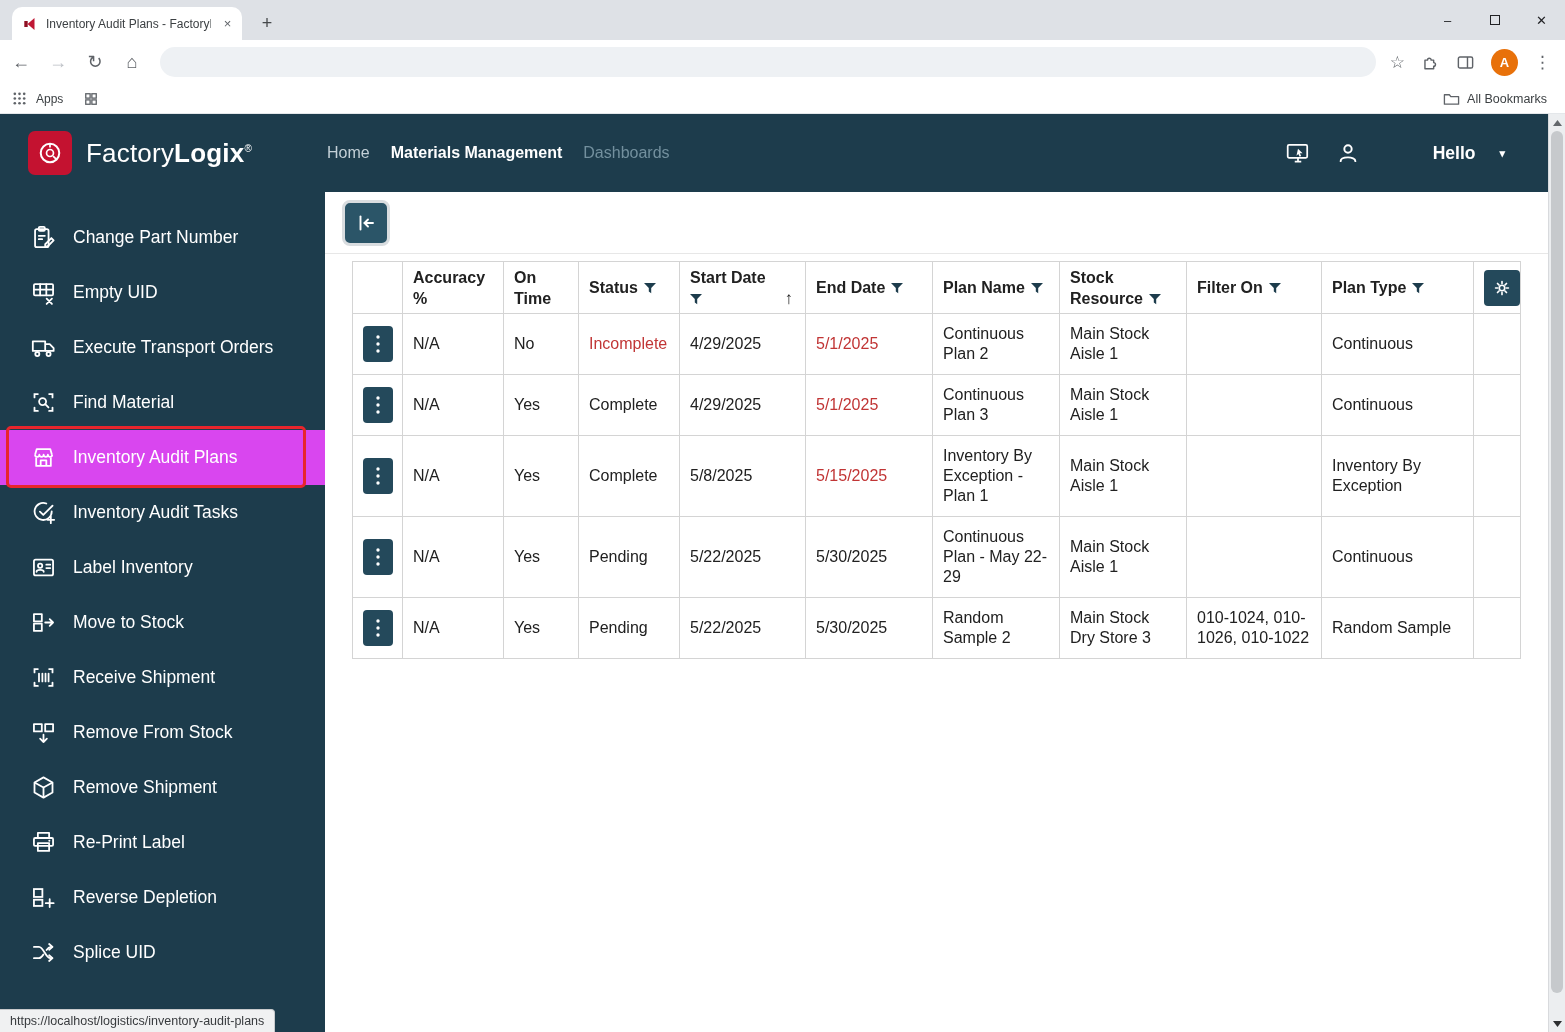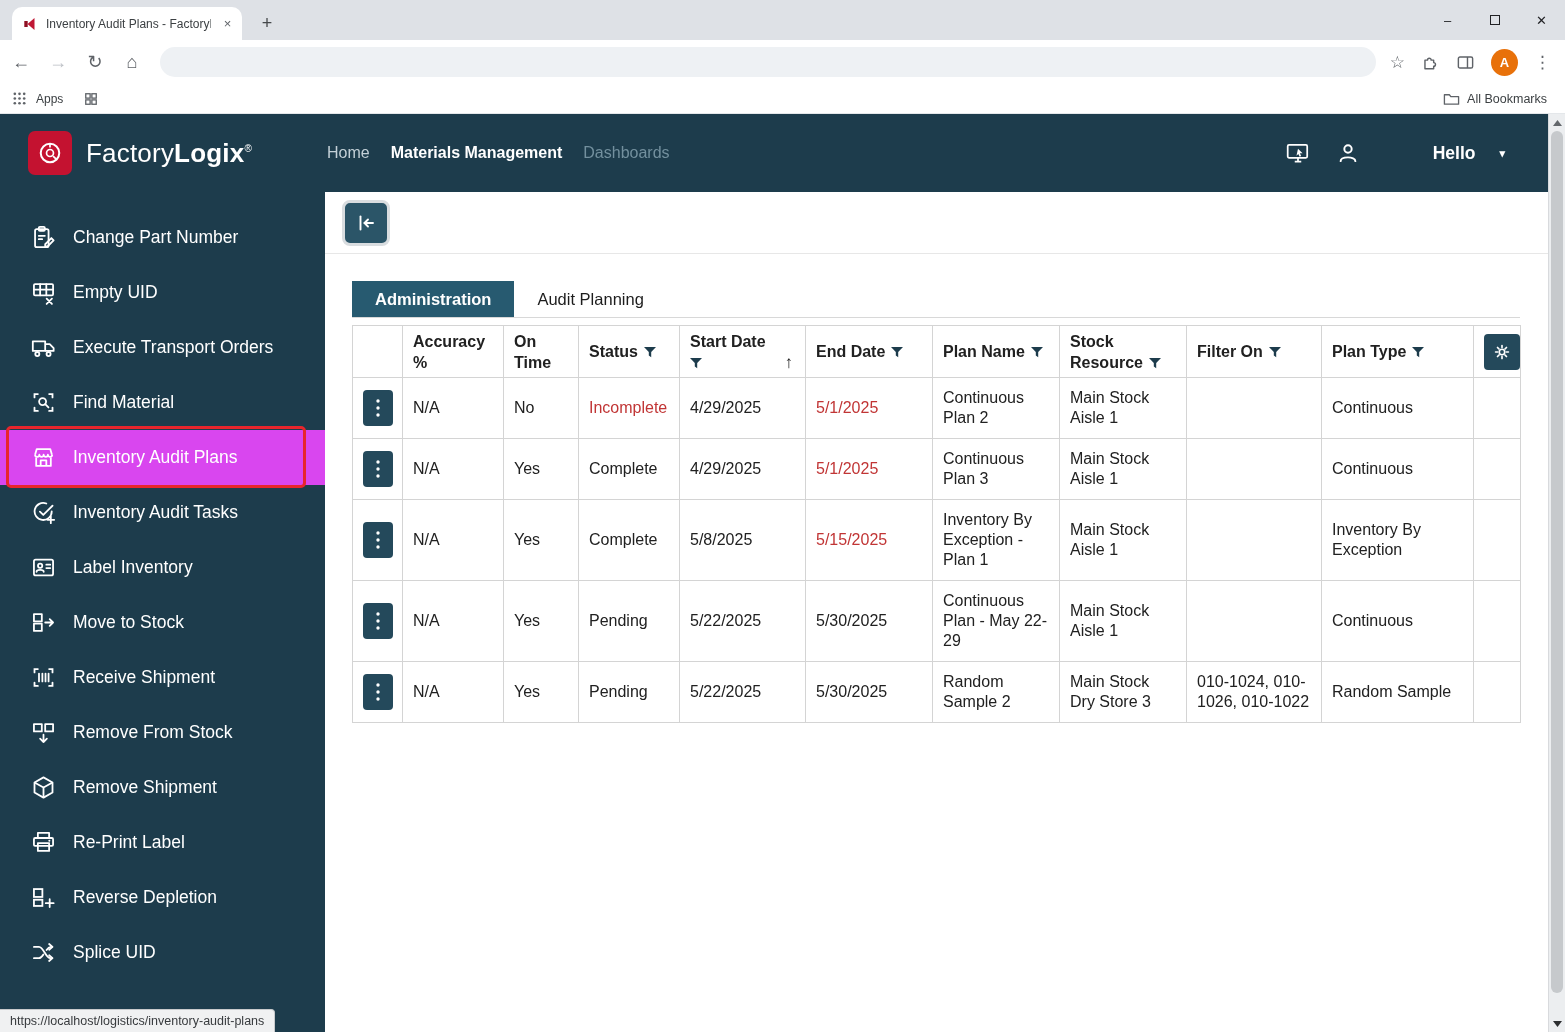--- a/index.html
+++ b/index.html
@@ -380,24 +380,20 @@
         <span>
           <svg width="24" height="24" viewBox="0 0 24 24" fill="none" stroke="#fff" stroke-width="1.9" stroke-linecap="round" stroke-linejoin="round">
               <path d="M6.5 5.5v13"></path>
               <path d="M19 12h-8.5"></path>
               <path d="M14 8.5 10.5 12l3.5 3.5"></path>
             </svg>
         </span>
       </div>
     </div>
 
-    <div class="tabs">
-      <div class="tab-item active">Administration</div>
-      <div class="tab-item">Audit Planning</div>
-    </div>
 
     <table class="grid-table">
       <colgroup>
         <col style="width:50px">
           <col style="width:101px">
           <col style="width:75px">
           <col style="width:101px">
         <col style="width:126px">
           <col style="width:127px">
           <col style="width:127px">

